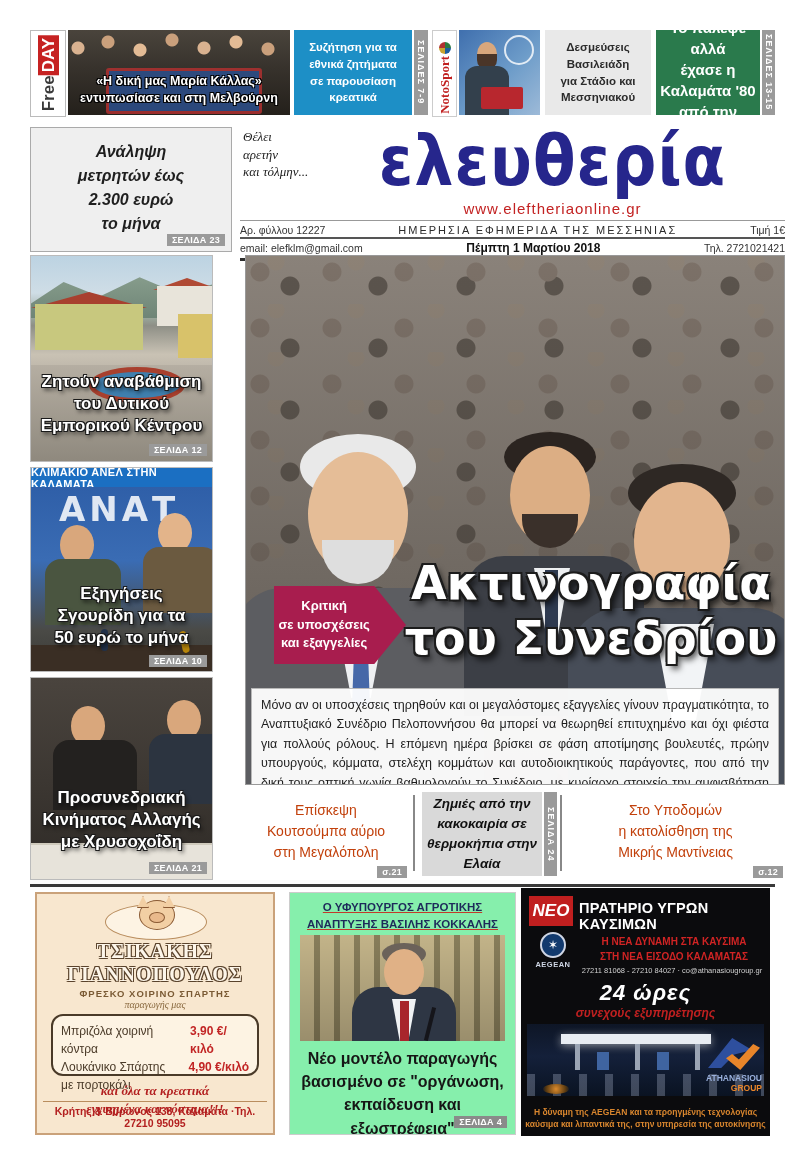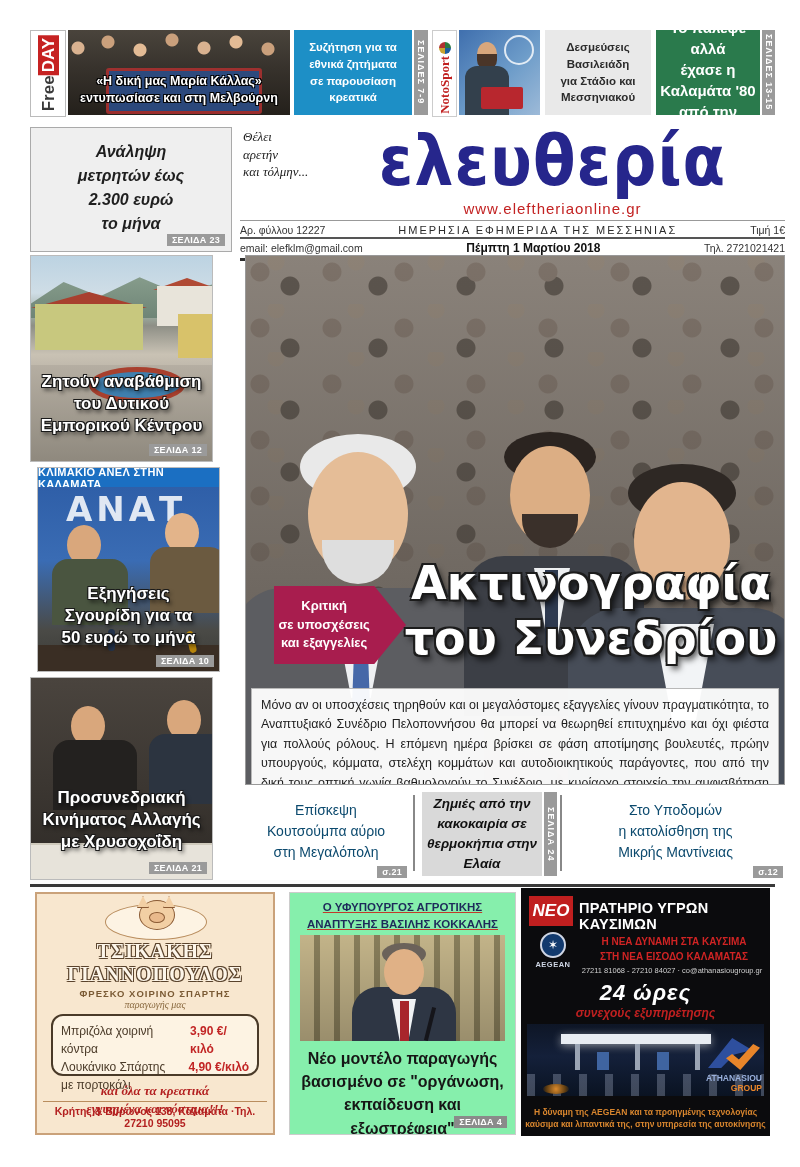--- a/index.html
+++ b/index.html
@@ -93,21 +93,21 @@
   .sb1 .roof1{position:absolute;left:0px;top:36px;width:116px;height:16px;background:#a8402e;
       clip-path:polygon(0 100%,50% 0,100% 100%);}
   .sb1 .bld2{position:absolute;left:126px;top:30px;width:60px;height:40px;background:#e8e4da;}
   .sb1 .roof2{position:absolute;left:122px;top:22px;width:68px;height:12px;background:#b04a34;
       clip-path:polygon(0 100%,50% 0,100% 100%);}
   .sb1 .bld3{position:absolute;right:0px;top:58px;width:34px;height:44px;background:#d8c26a;}
   .sb1 .plaza{position:absolute;left:0;bottom:0;width:100%;height:96px;
       background:linear-gradient(180deg,#b5aea2,#8f897e);}
   .sb1 .fountain{position:absolute;left:58px;bottom:58px;width:86px;height:26px;border-radius:50%;
       background:#3f7fae;border:5px solid #a8402e;}
-  .sb2{top:467px;height:205px;background:#fff;margin-left:7px;}
+  .sb2{top:467px;height:205px;background:#fff;}
   .sb2 .kicker{height:19px;background:#1b6fc2;color:#fff;font-weight:bold;font-size:11px;
       display:flex;align-items:center;justify-content:center;letter-spacing:.3px;}
   .sb2 .photo{position:absolute;left:0;top:19px;right:0;bottom:0;background:
       linear-gradient(180deg,#2f5fa8 0%,#3a6cb4 40%,#4a4a46 78%,#3a3a36 100%);overflow:hidden;}
   .sb2 .bannertxt{position:absolute;left:28px;top:2px;color:rgba(255,255,255,.85);font-weight:bold;
       font-size:34px;letter-spacing:4px;font-family:"DejaVu Sans",sans-serif;}
   .sb2 .man{position:absolute;width:64px;}
   .sb2 .head{width:34px;height:40px;border-radius:50%;background:#d9a77c;margin:0 auto;}
   .sb2 .body{width:76px;height:66px;border-radius:16px 16px 0 0;margin:-6px auto 0;}
   .sb2 .m1{left:14px;top:38px;}
@@ -162,21 +162,21 @@
   .main-headline{position:absolute;left:150px;top:300px;width:390px;text-align:center;color:#fff;
       font-weight:bold;font-size:46px;line-height:1.2;font-family:"DejaVu Sans",sans-serif;
       text-shadow:-2px -2px 0 #1c1c1c,2px -2px 0 #1c1c1c,-2px 2px 0 #1c1c1c,2px 2px 0 #1c1c1c,4px 5px 6px rgba(0,0,0,.7);}
   .main-body{position:absolute;left:5px;top:432px;width:528px;background:rgba(255,255,255,.95);
       border:1px solid #b8b8b8;padding:7px 9px;box-sizing:border-box;font-size:12.5px;line-height:1.55;
       text-align:justify;color:#1d1d1d;}
 
   
   .teaser{position:absolute;top:792px;height:84px;}
   .tz1{left:245px;width:162px;}
-  .tz1 .txt,.tz3 .txt{margin-top:8px;text-align:center;font-size:14px;line-height:1.5;color:#0c4a6e;}
+  .tz1 .txt,.tz3 .txt{margin-top:8px;text-align:center;font-size:14px;line-height:1.5;color:#c2410c;}
   .tz-div{position:absolute;top:795px;width:0;height:76px;border-left:1px solid #888;border-right:1px solid #888;}
   .tzd1{left:413px;}
   .tzd2{left:560px;}
   .tz2{left:422px;width:120px;background:#d9d9d9;display:flex;align-items:center;justify-content:center;
       text-align:center;font-weight:bold;font-style:italic;font-size:13.5px;line-height:1.5;color:#111;}
   .strip24{position:absolute;left:544px;top:792px;width:13px;height:84px;}
   .tz3{left:568px;width:215px;}
   .tz1 .badge{right:0;bottom:-2px;}
   .tz3 .badge{right:0;bottom:-2px;}
   .bigrule{position:absolute;left:30px;top:884px;width:745px;height:3px;background:#3a3a3a;}

